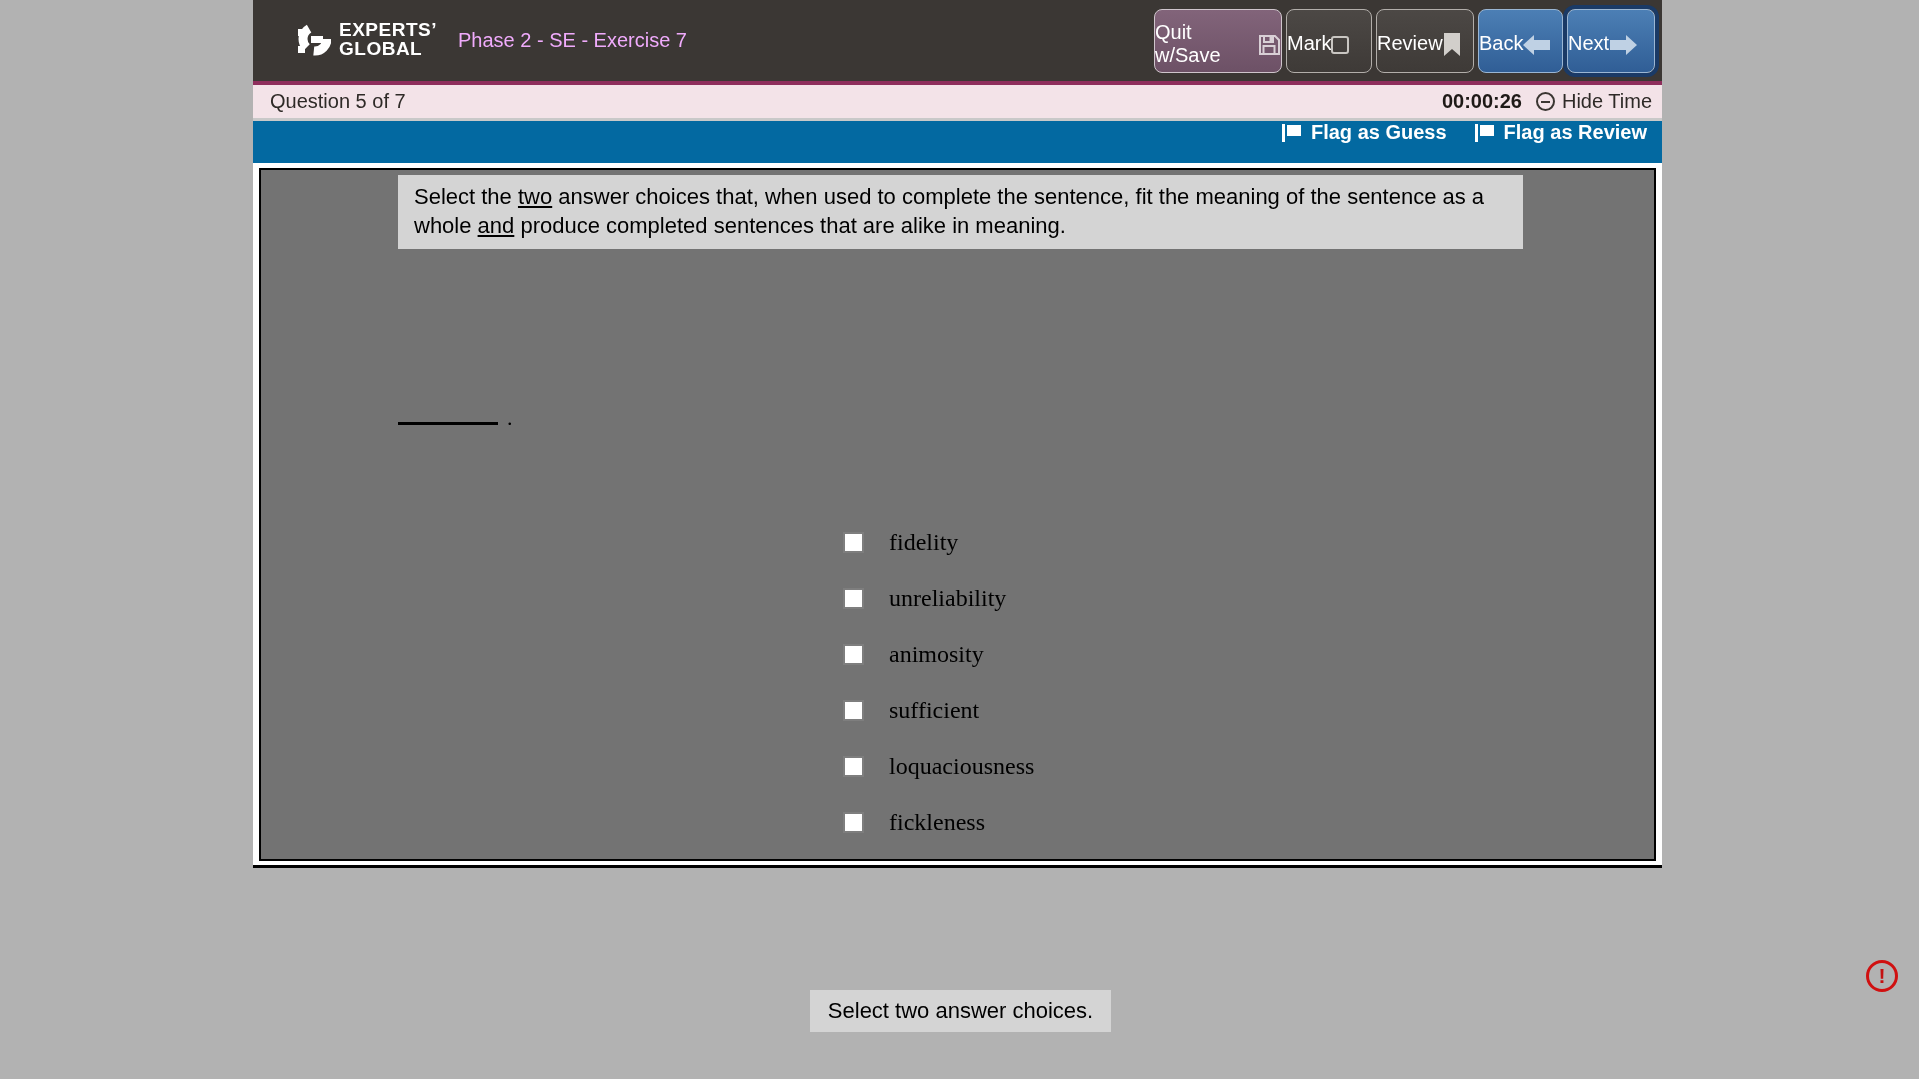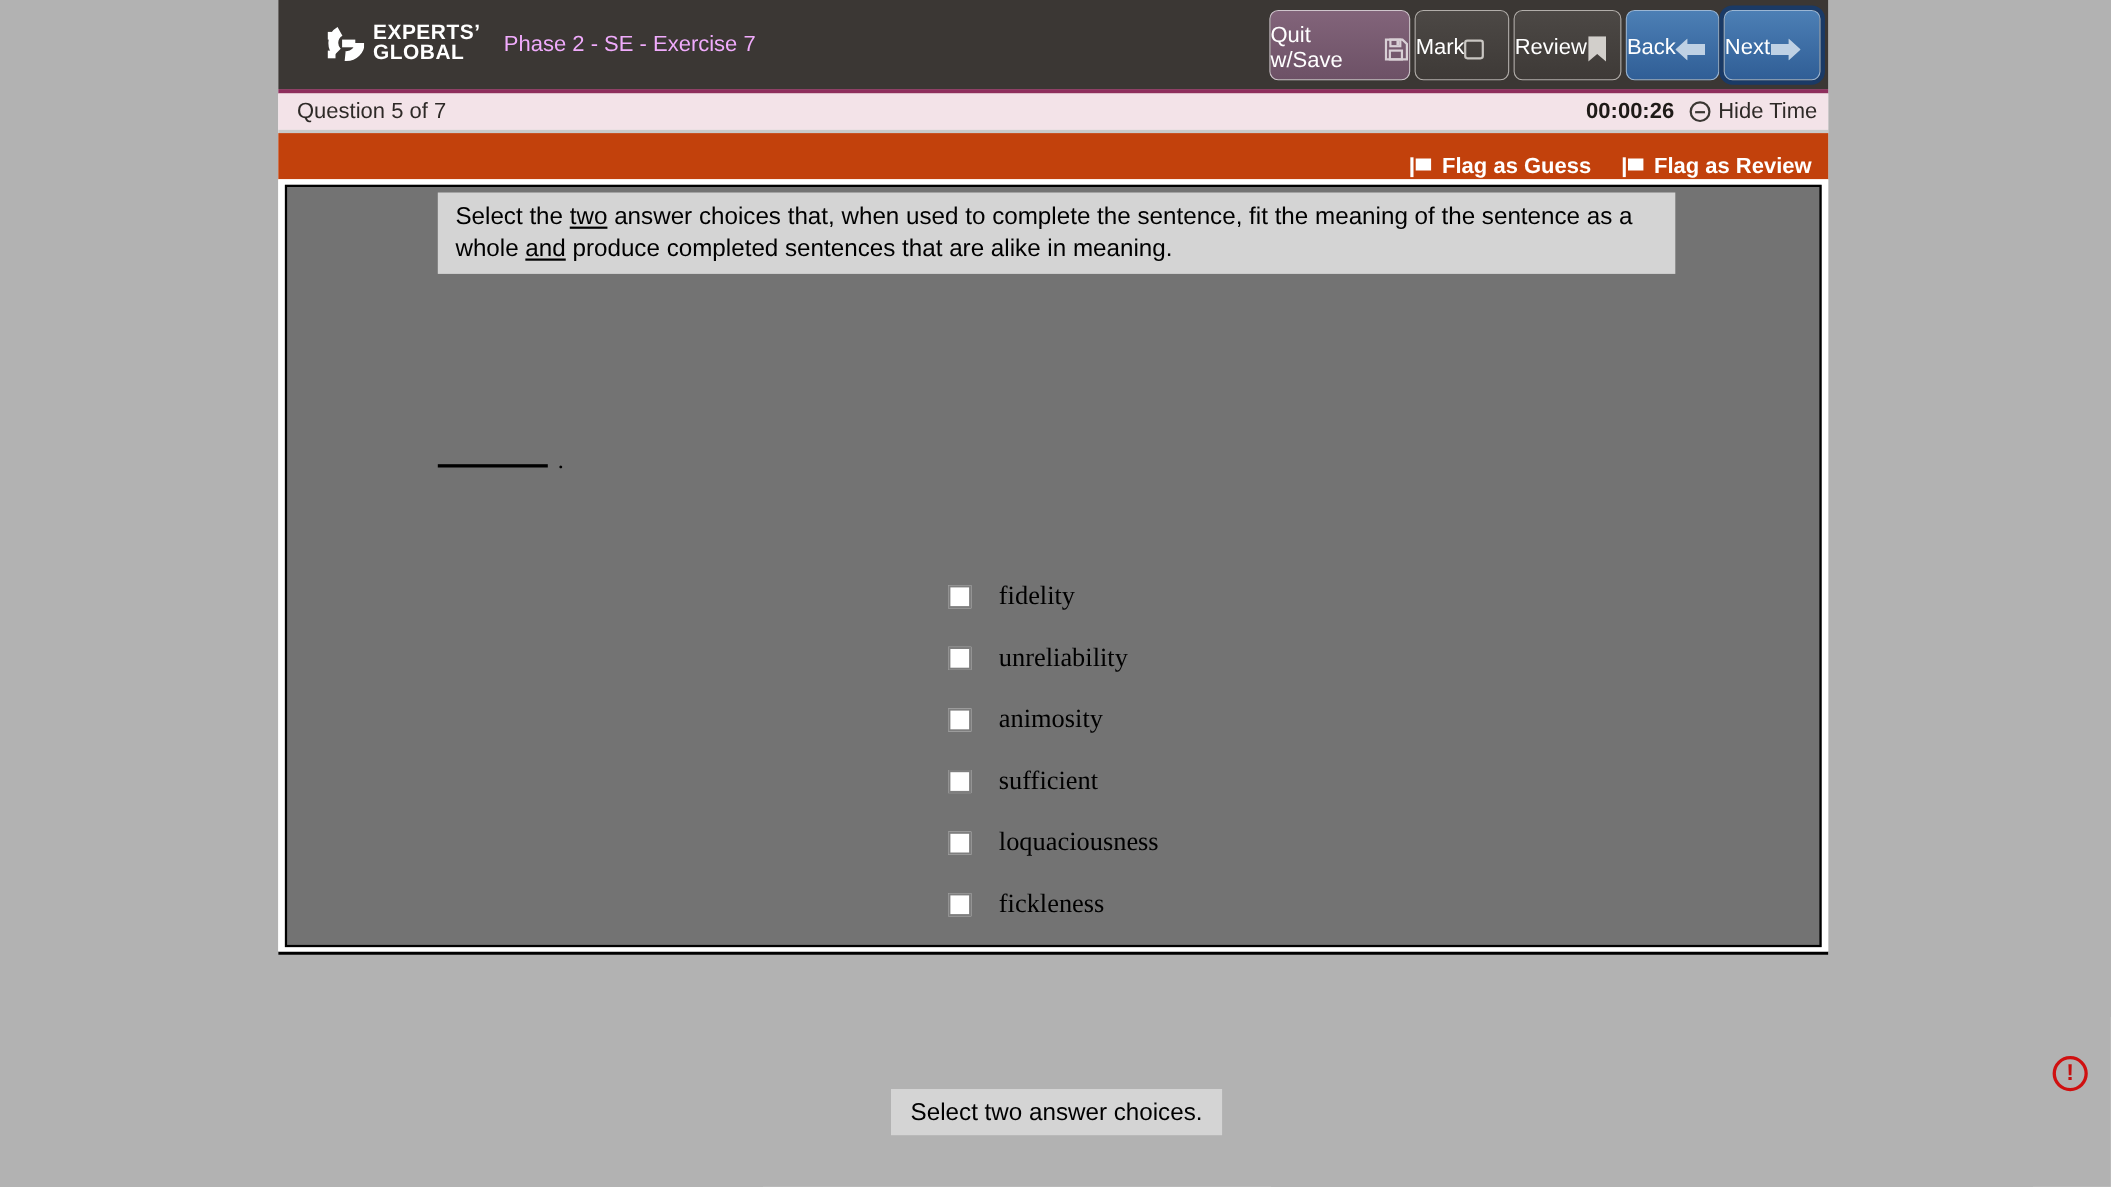--- a/index.html
+++ b/index.html
@@ -47,21 +47,21 @@
   .timer { font-weight:bold; color:#1e1a17; margin-right:14px; }
   .hide-time { display:flex; align-items:center; cursor:pointer; }
   .circle-minus {
     width:19px; height:19px; border:2px solid #3a3632; border-radius:50%;
     display:flex; align-items:center; justify-content:center; margin-right:7px;
   }
   .circle-minus::after { content:""; width:9px; height:2px; background:#3a3632; display:block; }
   .gray-line { height:3px; background:#c9c9c9; }
   
   .flagbar {
-    height:42px; background:#c2410c; display:flex; align-items:flex-end;
+    height:42px; background:#0369a1; display:flex; align-items:flex-start;
     justify-content:flex-end; padding-right:15px; color:#fff;
   }
   .flag-item { display:flex; align-items:center; margin-left:28px; font-size:20px; font-weight:bold; cursor:pointer; }
   .flag-item svg { margin-right:9px; }
   
   .content-area { position:absolute; left:0; right:0; top:163px; bottom:0; background:#fff; }
   .frame {
     position:absolute; top:5px; left:6px; right:6px; bottom:4px;
     border:2px solid #000; background:#737373;
   }
@@ -75,21 +75,21 @@
     position:absolute; left:137px; top:218px; width:1128px;
     font-family:"Liberation Serif", serif; font-size:22px; line-height:30px; color:#000;
   }
   .blank-line { margin-top:15px; }
   .blank {
     display:inline-block; width:100px; height:14px;
     border-bottom:3px solid #000;
   }
   .blank-period { margin-left:9px; }
   .options {
-    position:absolute; left:601px; top:360px;
+    position:absolute; left:582px; top:360px;
   }
   .option-row { display:flex; align-items:center; height:24px; margin-bottom:32px; cursor:pointer; }
   .option-box {
     width:21px; height:21px; border:2px solid #7e7e7e; background:#fff; margin-right:25px;
   }
   .option-label { font-family:"Liberation Serif", serif; font-size:24px; color:#000; }
   .footer-prompt {
     position:absolute; left:549px; top:820px; width:301px; height:42px;
     background:#d4d4d4; display:flex; align-items:center; justify-content:center;
     font-size:22px; color:#000;

